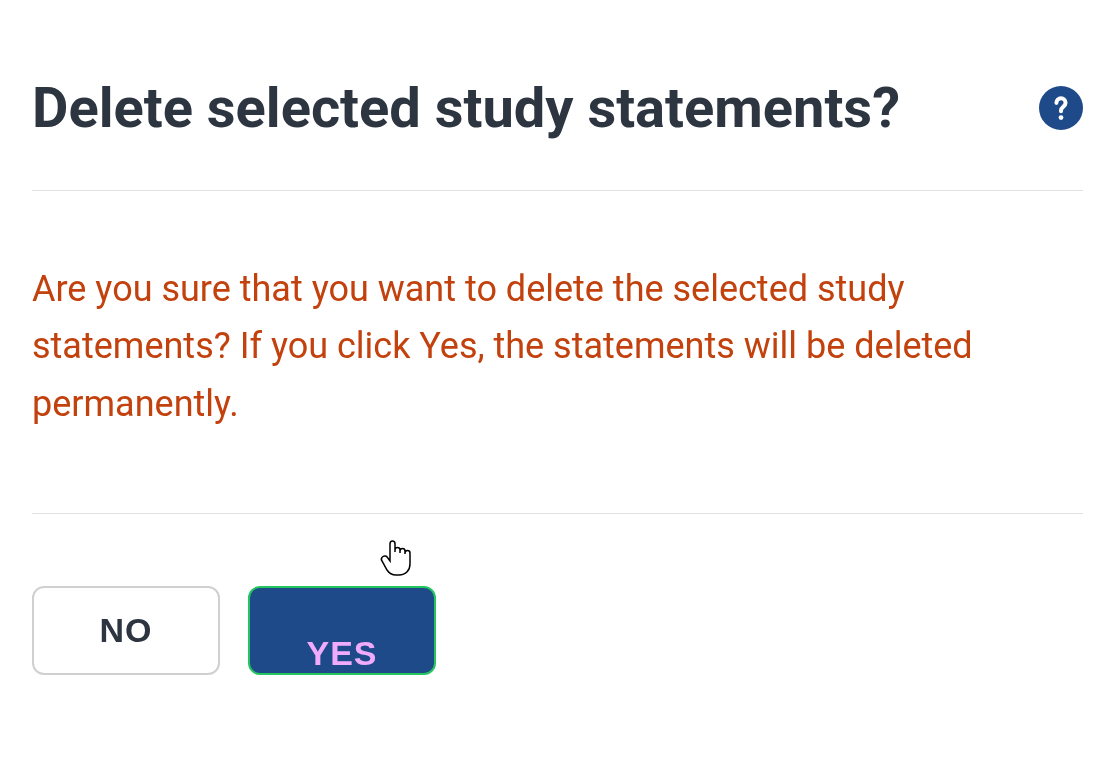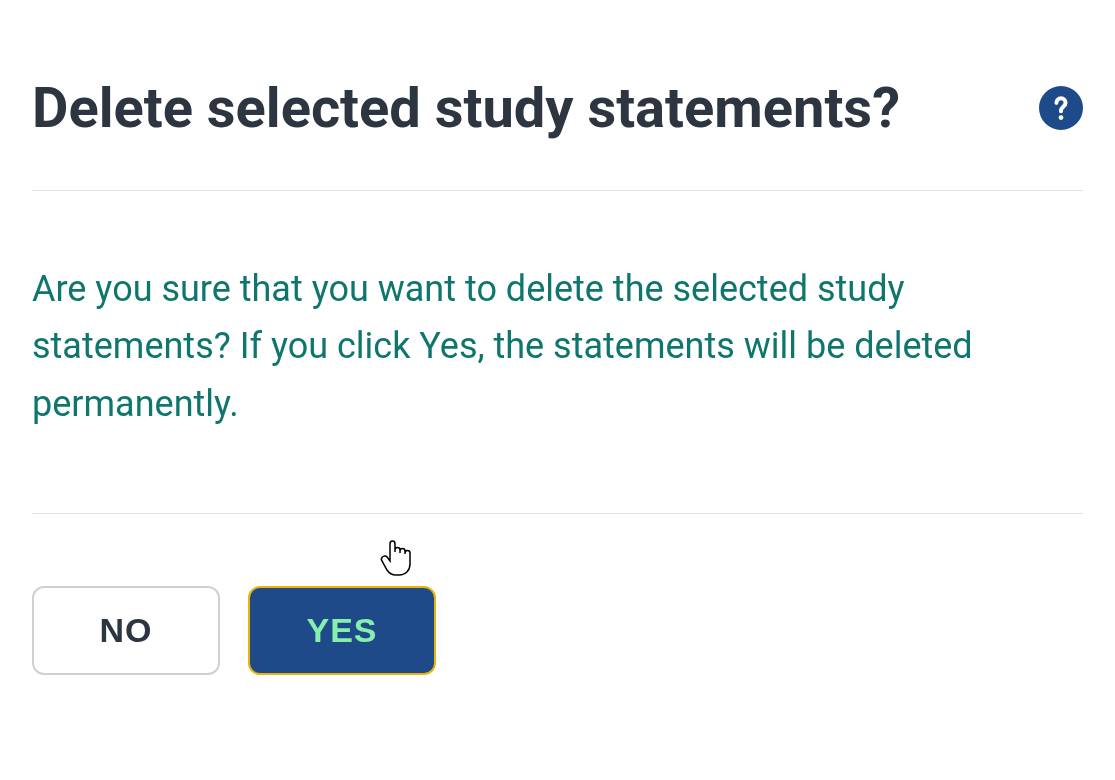--- a/index.html
+++ b/index.html
@@ -47,21 +47,21 @@
       height: 44px;
     }
     .dialog-body {
       padding-top: 70px;
       padding-bottom: 80px;
       border-bottom: 1px solid #e0e0e0;
     }
     .dialog-message {
       font-size: 36px;
       font-weight: 400;
-      color: #0f766e;
+      color: #c2410c;
       line-height: 1.6;
     }
     .dialog-actions {
       padding-top: 72px;
       display: flex;
       gap: 28px;
     }
     .btn {
       min-width: 188px;
       height: 89px;
@@ -75,22 +75,23 @@
       justify-content: center;
       position: relative;
     }
     .btn-no {
       background: #ffffff;
       color: #2c3540;
       border: 2px solid #d0d0d0;
     }
     .btn-yes {
       background: #1f4a8a;
-      color: #86efac;
-      border: 2px solid #eab308;
+      color: #f0abfc;
+      border: 2px solid #22c55e;
+      align-items: flex-end;
     }
     .cursor-icon {
       position: absolute;
       left: 378px;
       top: 538px;
       pointer-events: none;
     }
   </style>
 </head>
 <body>

